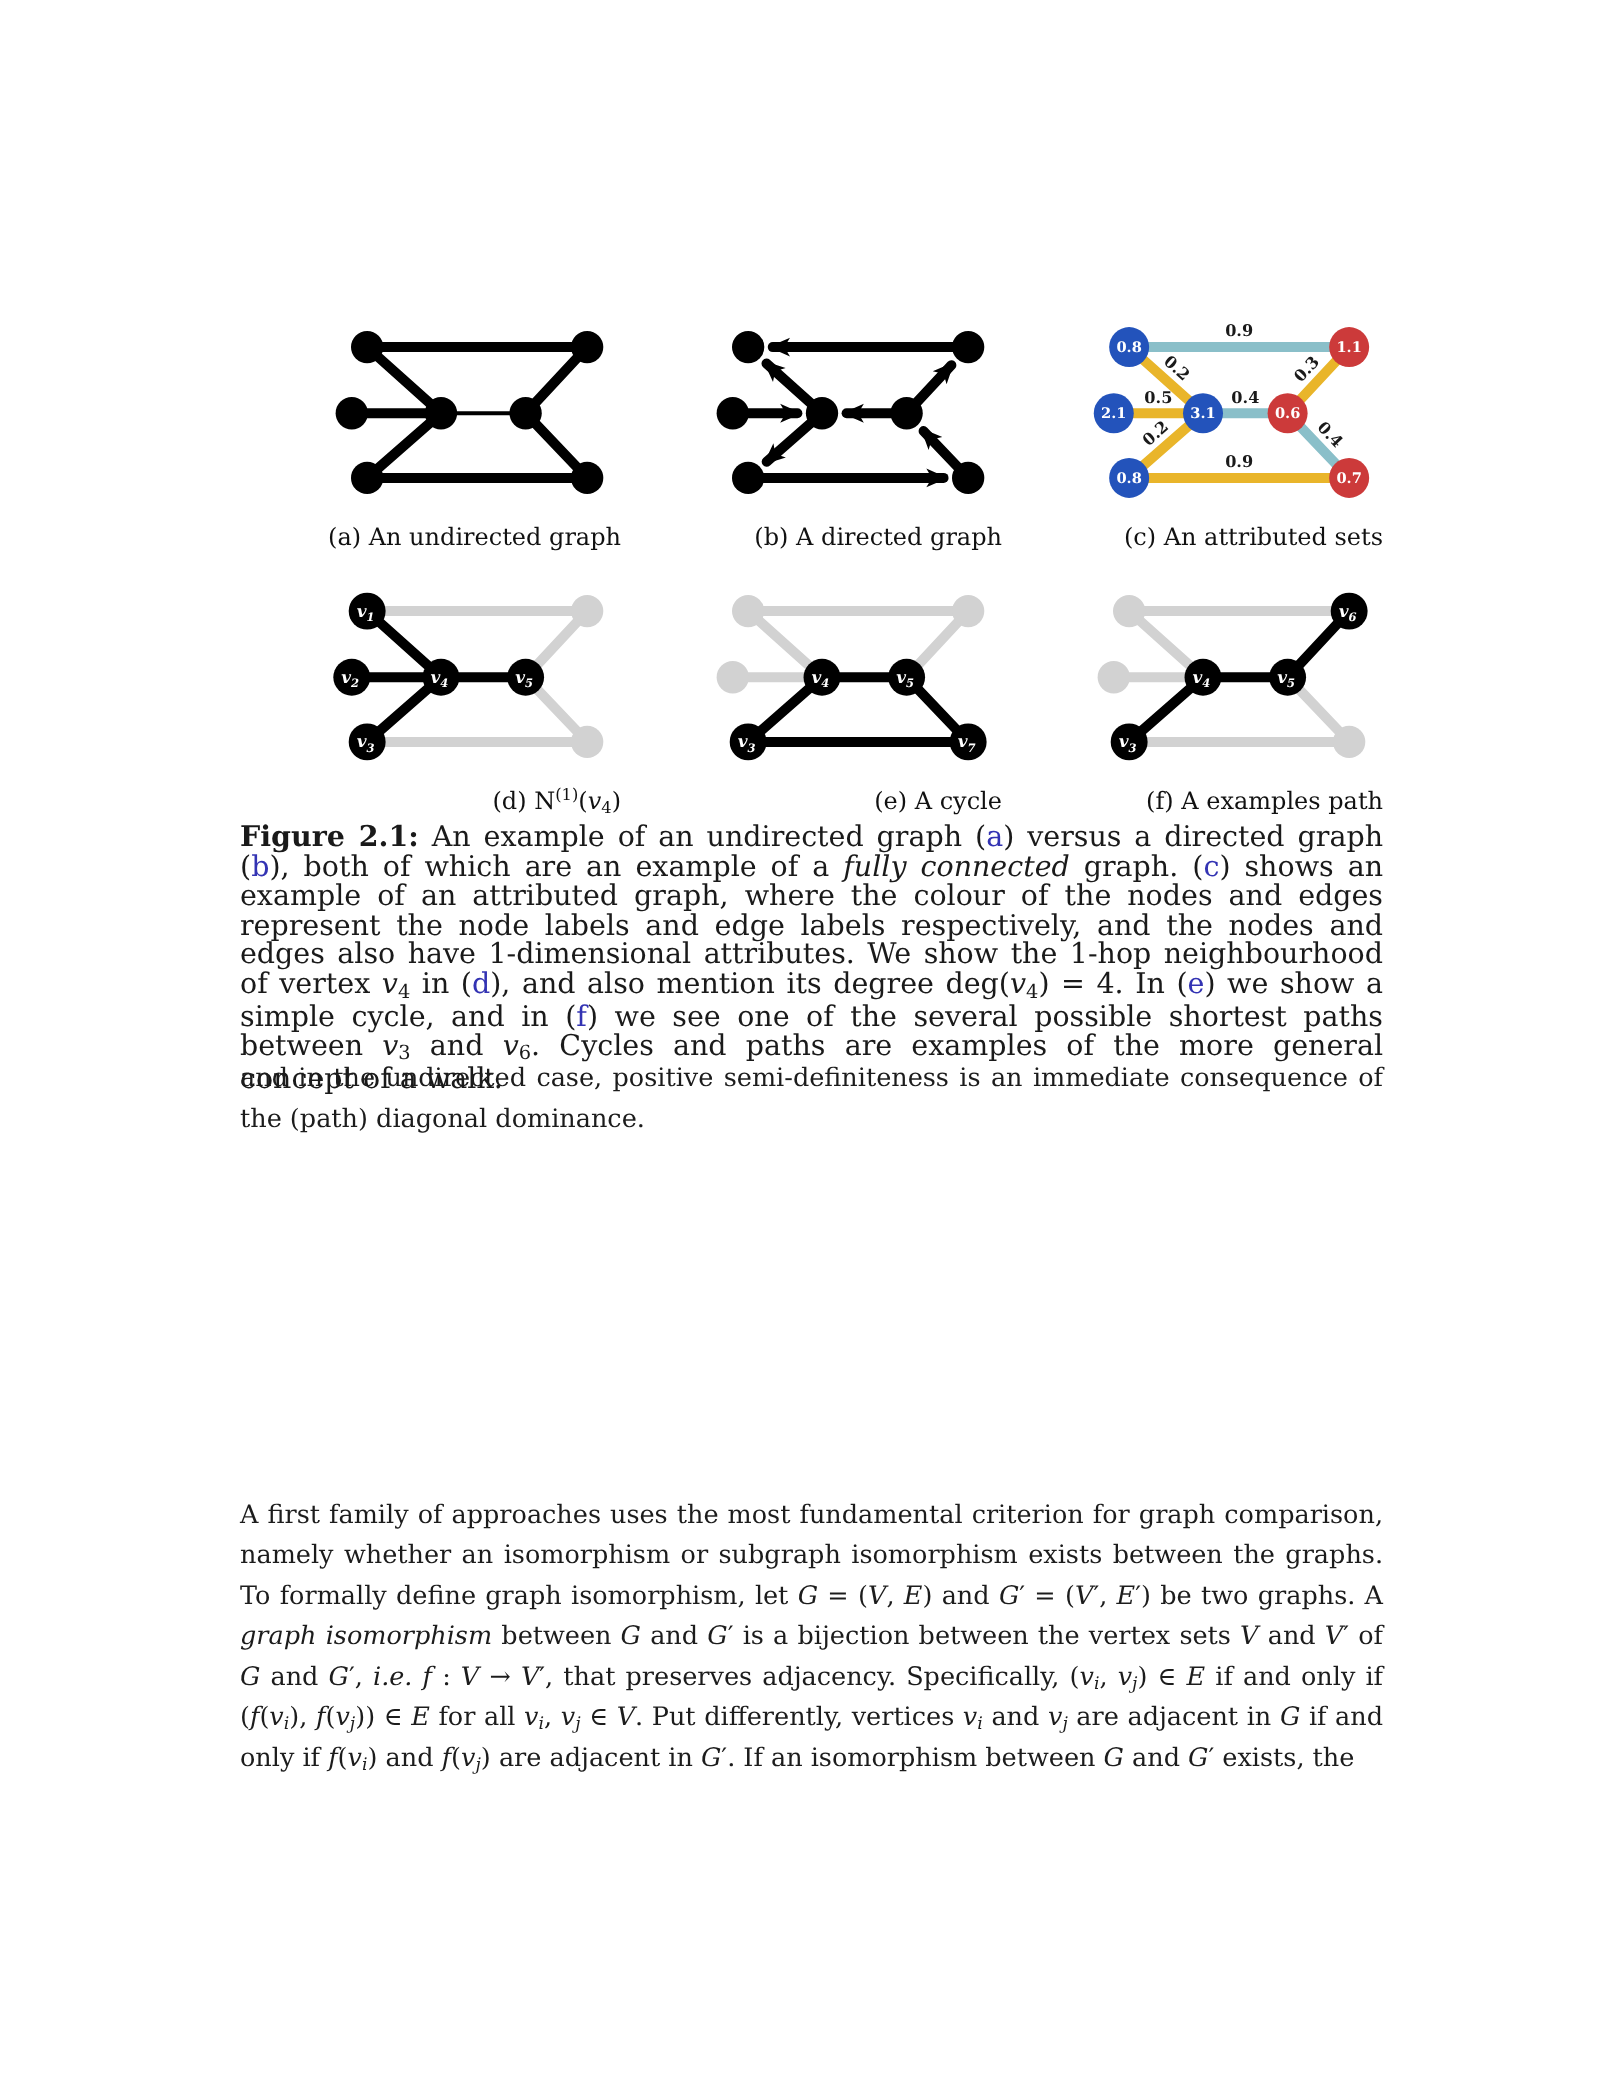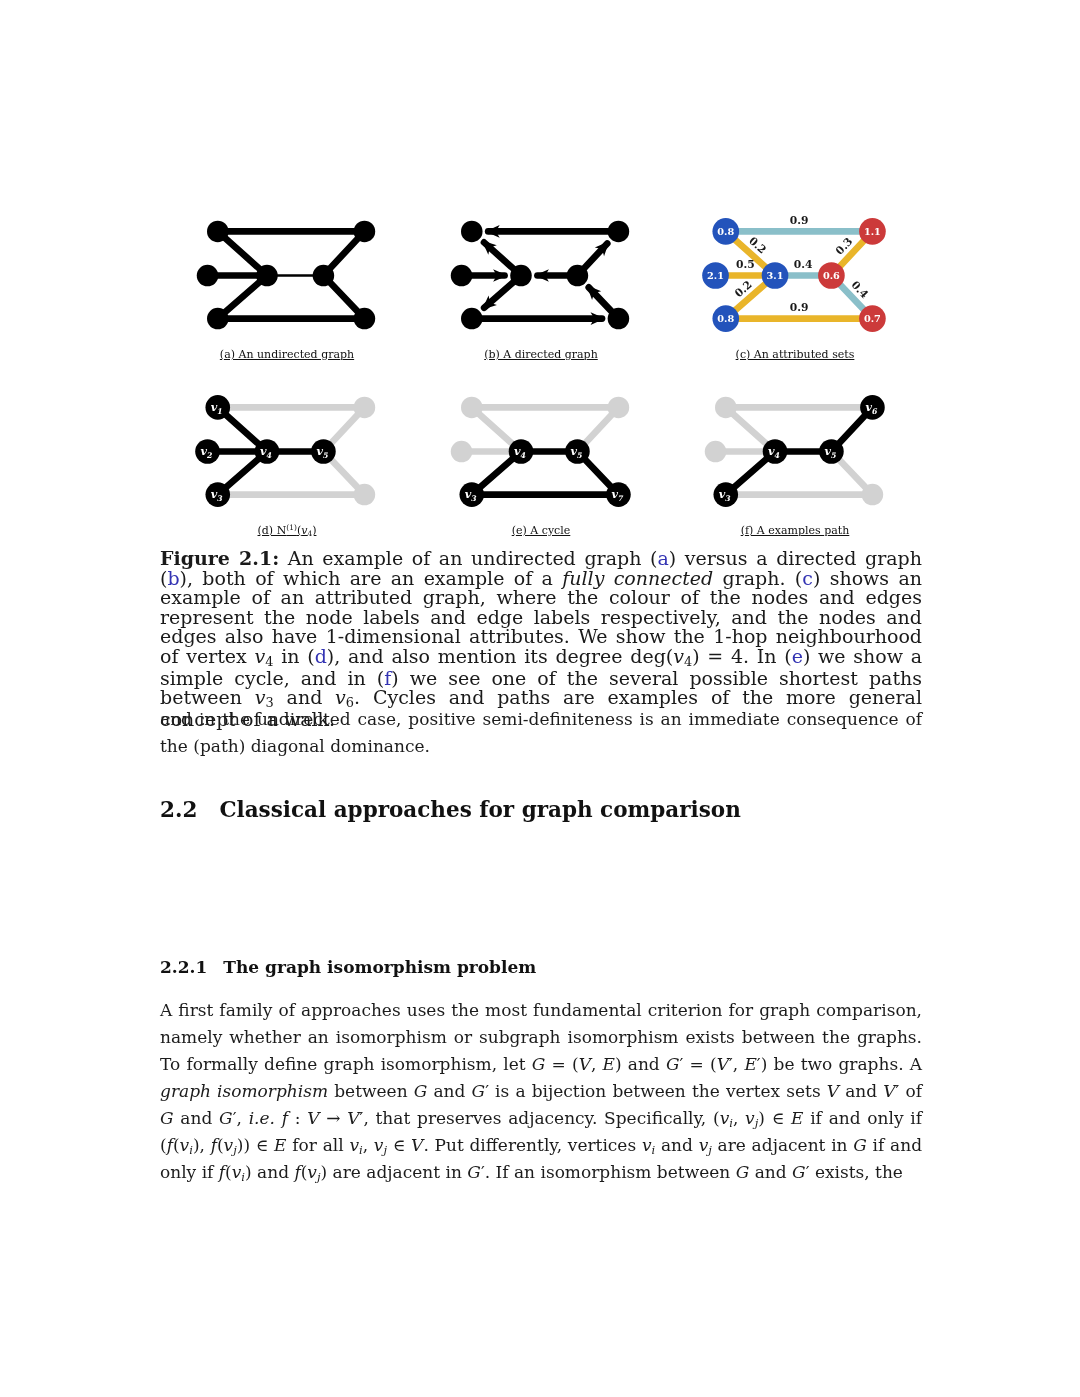--- a/index.html
+++ b/index.html
@@ -4,23 +4,23 @@
 <style>
   html,body{margin:0;padding:0;background:#ffffff;}
   .page{position:relative;width:1080px;height:1397px;background:#ffffff;overflow:hidden;
         font-family:"DejaVu Serif", serif;color:#1c1c1c;}
   .content{position:absolute;left:160px;top:0;width:762px;height:1397px;}
 
   .figure-block{position:absolute;left:0;top:205px;width:762px;height:345px;}
   .fig-row{position:absolute;left:0;width:762px;display:flex;}
   .fig-row.r1{top:0;}
   .fig-row.r2{top:176px;}
-  .subfig{width:254px;display:flex;flex-direction:column;align-items:center;}
+  .subfig{width:254px;display:flex;flex-direction:column;align-items:flex-end;}
   .subfig svg{width:200px;height:140px;display:block;font-family:"DejaVu Serif", serif;}
-  .subcap{margin-top:3px;font-size:11px;color:#111;white-space:nowrap;text-decoration:underline;}
+  .subcap{margin-top:3px;font-size:16px;color:#111;white-space:nowrap;}
 
   .caption{position:absolute;left:0;top:549px;width:762px;margin:0;
            font-size:19px;line-height:19.5px;text-align:justify;color:#1a1a1a;}
   .body{position:absolute;left:0;width:762px;margin:0;
         font-size:17px;line-height:27px;text-align:justify;}
   .p1{top:706px;}
   .p2{top:849px;}
   .p3{top:997px;}
 
   h2.sec{position:absolute;left:0;top:797px;margin:0;font-size:21.5px;line-height:26px;
@@ -203,25 +203,19 @@
             </svg>
           <figcaption class="subcap"><span>(f) A examples path</span></figcaption>
         </figure>
       </div>
     </div>
 
     <p class="caption"><span class="seg-b">Figure 2.1:</span><span> An example of an undirected graph (</span><span class="seg-link">a</span><span>) versus a directed graph (</span><span class="seg-link">b</span><span>), both of which are an example of a </span><span class="seg-i">fully connected</span><span> graph. (</span><span class="seg-link">c</span><span>) shows an example of an attributed graph, where the colour of the nodes and edges represent the node labels and edge labels respectively, and the nodes and edges also have 1-dimensional attributes. We show the 1-hop neighbourhood of vertex </span><span class="seg-i">v</span><span class="seg-sub">4</span><span> in (</span><span class="seg-link">d</span><span>), and also mention its degree deg(</span><span class="seg-i">v</span><span class="seg-sub">4</span><span>) = 4. In (</span><span class="seg-link">e</span><span>) we show a simple cycle, and in (</span><span class="seg-link">f</span><span>) we see one of the several possible shortest paths between </span><span class="seg-i">v</span><span class="seg-sub">3</span><span> and </span><span class="seg-i">v</span><span class="seg-sub">6</span><span>. Cycles and paths are examples of the more general concept of a walk.</span></p>
 
     <p class="body p1"><span>and in the undirected case, positive semi-definiteness is an immediate consequence of the (path) diagonal dominance.</span></p>
 
-    <h2 class="sec">
-      <span class="secnum">2.2</span><span>Classical approaches for graph comparison</span>
-    </h2>
-
-
-    <h3 class="subsec">
-      <span class="secnum">2.2.1</span><span>The graph isomorphism problem</span>
-    </h3>
+
+
 
     <p class="body p3"><span>A first family of approaches uses the most fundamental criterion for graph comparison, namely whether an isomorphism or subgraph isomorphism exists between the graphs. To formally define graph isomorphism, let </span><span class="seg-i">G</span><span> = (</span><span class="seg-i">V</span><span>, </span><span class="seg-i">E</span><span>) and </span><span class="seg-i">G</span><span>′ = (</span><span class="seg-i">V</span><span>′, </span><span class="seg-i">E</span><span>′) be two graphs. A </span><span class="seg-i">graph isomorphism</span><span> between </span><span class="seg-i">G</span><span> and </span><span class="seg-i">G</span><span>′ is a bijection between the vertex sets </span><span class="seg-i">V</span><span> and </span><span class="seg-i">V</span><span>′ of </span><span class="seg-i">G</span><span> and </span><span class="seg-i">G</span><span>′, </span><span class="seg-i">i.e.</span><span> </span><span class="seg-i">f</span><span> : </span><span class="seg-i">V</span><span> → </span><span class="seg-i">V</span><span>′, that preserves adjacency. Specifically, (</span><span class="seg-i">v</span><span class="seg-isub">i</span><span>, </span><span class="seg-i">v</span><span class="seg-isub">j</span><span>) ∈ </span><span class="seg-i">E</span><span> if and only if (</span><span class="seg-i">f</span><span>(</span><span class="seg-i">v</span><span class="seg-isub">i</span><span>), </span><span class="seg-i">f</span><span>(</span><span class="seg-i">v</span><span class="seg-isub">j</span><span>)) ∈ </span><span class="seg-i">E</span><span> for all </span><span class="seg-i">v</span><span class="seg-isub">i</span><span>, </span><span class="seg-i">v</span><span class="seg-isub">j</span><span> ∈ </span><span class="seg-i">V</span><span>. Put differently, vertices </span><span class="seg-i">v</span><span class="seg-isub">i</span><span> and </span><span class="seg-i">v</span><span class="seg-isub">j</span><span> are adjacent in </span><span class="seg-i">G</span><span> if and only if </span><span class="seg-i">f</span><span>(</span><span class="seg-i">v</span><span class="seg-isub">i</span><span>) and </span><span class="seg-i">f</span><span>(</span><span class="seg-i">v</span><span class="seg-isub">j</span><span>) are adjacent in </span><span class="seg-i">G</span><span>′. If an isomorphism between </span><span class="seg-i">G</span><span> and </span><span class="seg-i">G</span><span>′ exists, the</span></p>
 
   </div>
 </div>
 
 </body></html>

